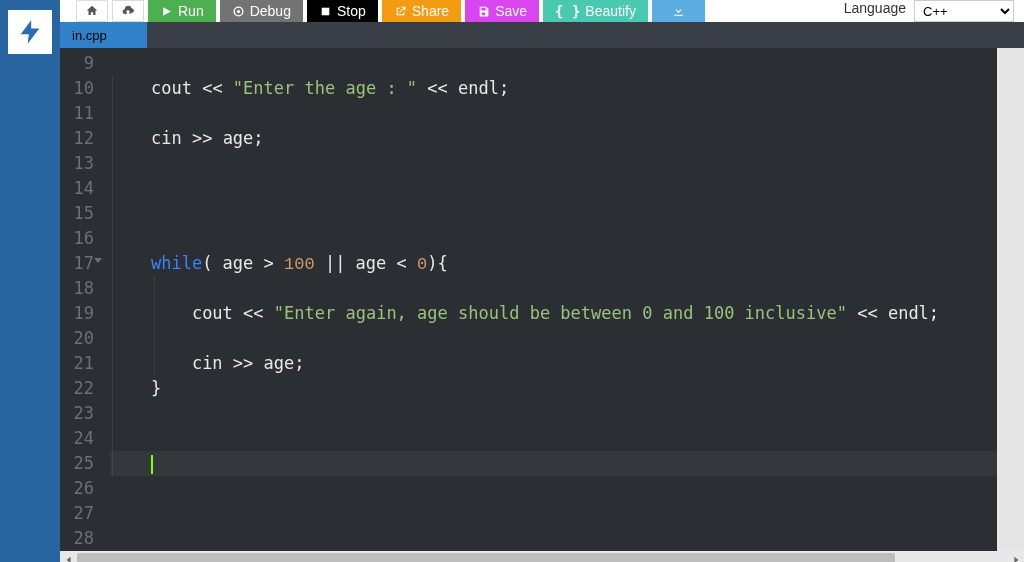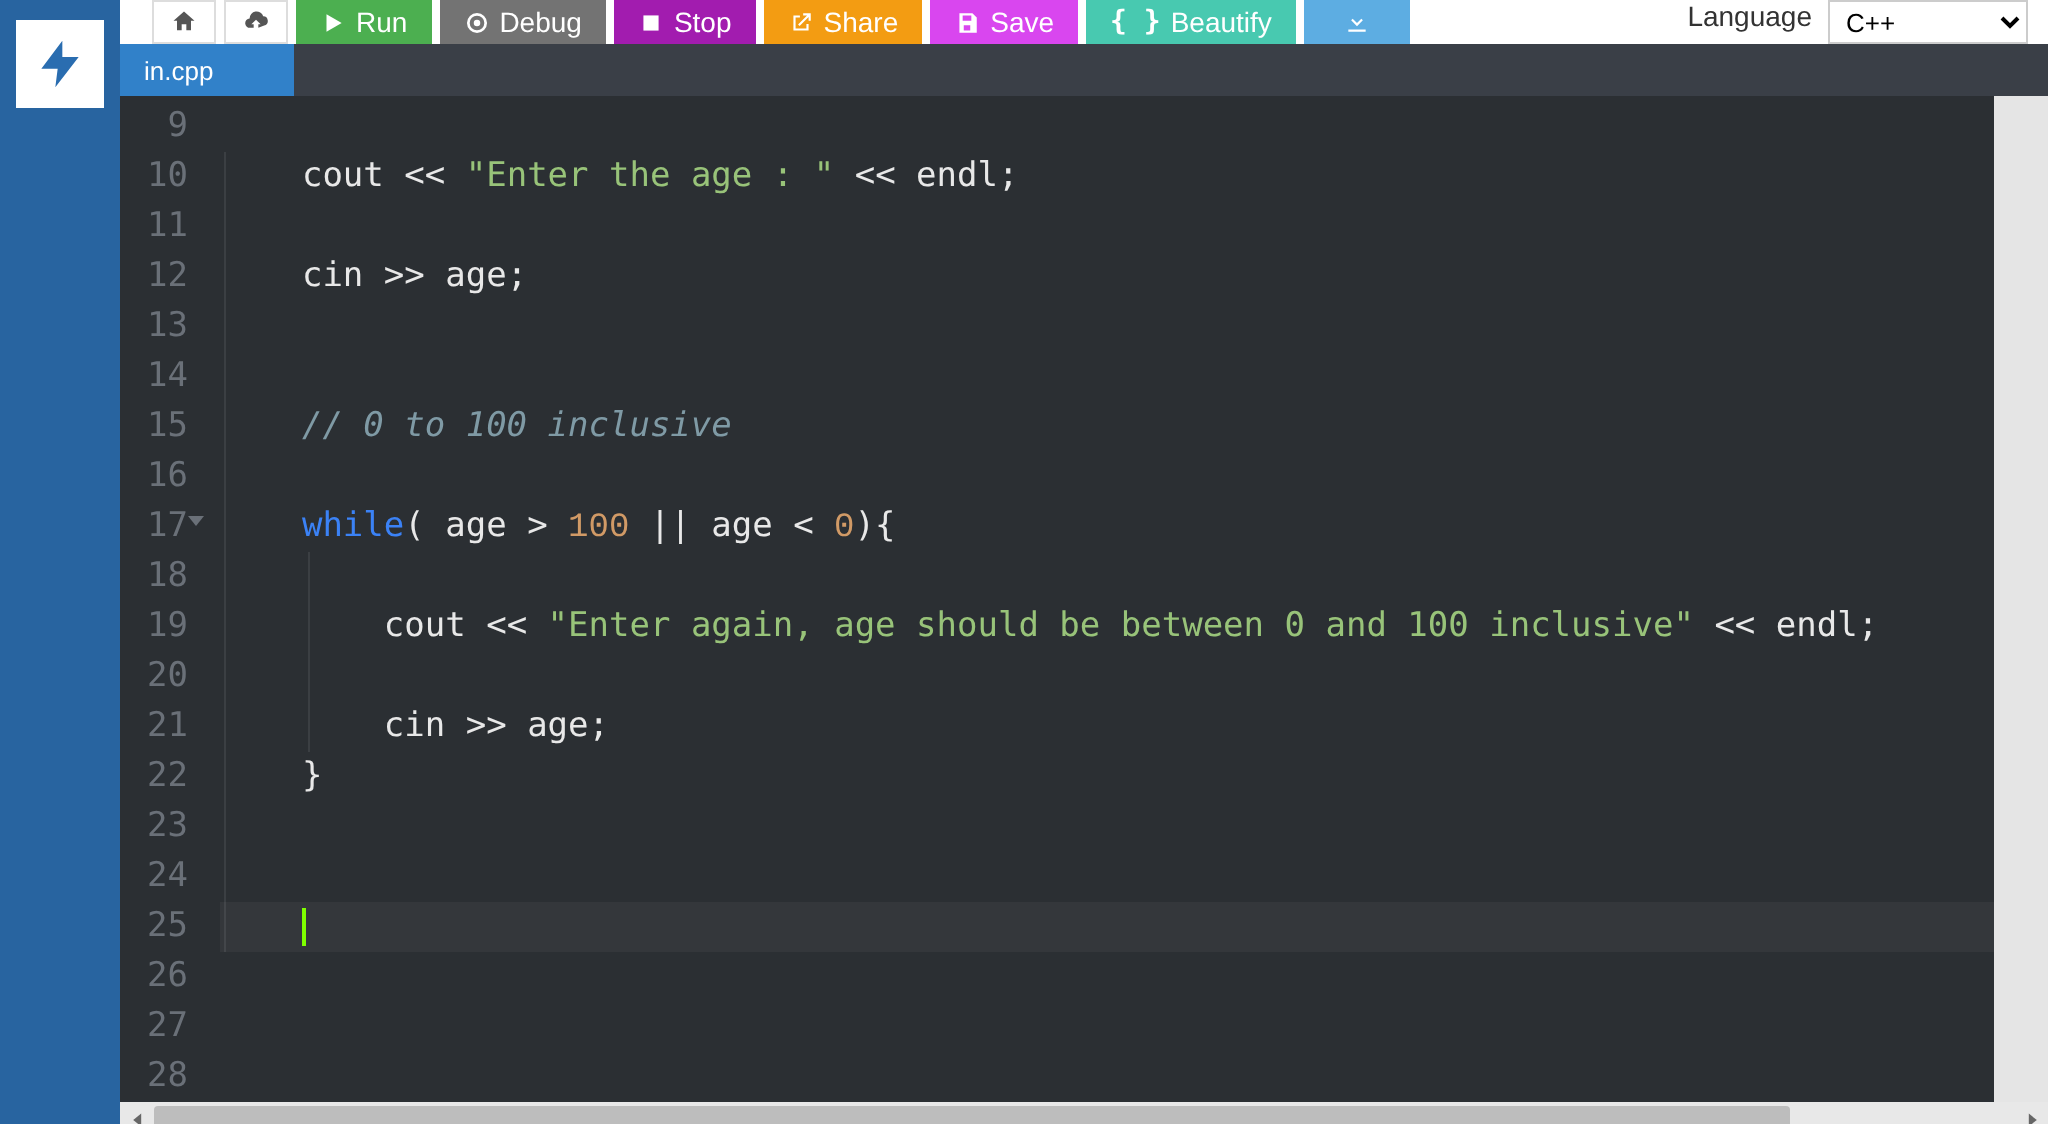--- a/index.html
+++ b/index.html
@@ -9,31 +9,31 @@
     .logo-box { width: 44px; height: 44px; background: #fff; display: flex; align-items: center; justify-content: center; margin-top: 8px; }
     .logo-box svg { width: 28px; height: 28px; }
     .main { flex: 1; display: flex; flex-direction: column; }
     .toolbar { height: 27px; background: #fff; display: flex; align-items: stretch; gap: 4px; padding-left: 16px; }
     .tb-icon-btn { width: 32px; background: #fff; border: 1px solid #ddd; display: flex; align-items: center; justify-content: center; cursor: pointer; }
     .tb-icon-btn svg { width: 14px; height: 14px; fill: #555; }
     .tb-btn { display: flex; align-items: center; gap: 5px; padding: 0 12px; color: #fff; font-size: 14px; cursor: pointer; border: none; }
     .tb-btn svg { width: 13px; height: 13px; fill: currentColor; }
     .tb-run { background: #4caf50; }
     .tb-debug { background: #737373; }
-    .tb-stop { background: #a21caf; text-align: center; }
+    .tb-stop { background: #000000; text-align: center; }
     .tb-share { background: #f39c12; }
     .tb-save { background: #d946ef; }
     .tb-beautify { background: #48c9b0; }
     .tb-download { background: #5dade2; padding: 0 20px; }
     .tb-spacer { flex: 1; }
     .lang-group { display: flex; align-items: flex-start; gap: 8px; padding-right: 10px; margin-left: 32px; }
     .lang-label { font-size: 14px; color: #333; }
     .lang-select { width: 100px; height: 22px; border: 1px solid #ccc; background: #fff; font-size: 13px; padding: 0 4px; }
     .tabbar { height: 26px; background: #3a3f47; display: flex; align-items: flex-end; }
-    .tab { height: 26px; background: #3181c9; color: #ffffff; font-size: 13px; padding: 0 40px 0 12px; display: flex; align-items: center; cursor: pointer; justify-content: flex-end; }
+    .tab { height: 26px; background: #3181c9; color: #000000; font-size: 13px; padding: 0 40px 0 12px; display: flex; align-items: center; cursor: pointer; justify-content: flex-end; }
     .editor-wrap { flex: 1; background: #2b2f33; display: flex; flex-direction: column; position: relative; }
     .editor { flex: 1; display: flex; font-family: 'Consolas','Monaco',monospace; font-size: 17px; overflow: hidden; position: relative; }
     .gutter { width: 44px; background: #2b2f33; color: #6a7078; text-align: right; padding-right: 10px; user-select: none; line-height: 25px; padding-top: 3px; }
     .gutter-line { height: 25px; position: relative; }
     .fold-marker { position: absolute; right: -8px; top: 7px; width: 0; height: 0; border-left: 4px solid transparent; border-right: 4px solid transparent; border-top: 5px solid #6a7078; }
     .code-area { flex: 1; position: relative; line-height: 25px; padding-top: 3px; padding-left: 6px; }
     .code-line { height: 25px; white-space: pre; color: #e8e8e8; position: relative; }
     .active-line { background: rgba(255,255,255,0.045); }
     .cursor { display: inline-block; width: 2px; height: 19px; background: #7fff00; vertical-align: middle; margin-left: 0; }
     .kw { color: #3b82f6; }
@@ -151,21 +151,21 @@
             <div class="gutter-line">27</div>
             <div class="gutter-line">28</div>
           </div>
         <div class="code-area" id="code-area">
             <div class="code-line"><span><span></span></span></div>
             <div class="code-line"><div class="indent-guide" style="left: 2px;"></div><span><span>    </span><span class="id">cout </span><span class="op">&lt;&lt; </span><span class="str">"Enter the age : "</span><span class="op"> &lt;&lt; </span><span class="id">endl</span><span class="punc">;</span></span></div>
             <div class="code-line"><div class="indent-guide" style="left: 2px;"></div><span><span>    </span></span></div>
             <div class="code-line"><div class="indent-guide" style="left: 2px;"></div><span><span>    </span><span class="id">cin </span><span class="op">&gt;&gt; </span><span class="id">age</span><span class="punc">;</span></span></div>
             <div class="code-line"><div class="indent-guide" style="left: 2px;"></div><span><span>    </span></span></div>
             <div class="code-line"><div class="indent-guide" style="left: 2px;"></div><span><span>    </span></span></div>
-            <div class="code-line"><div class="indent-guide" style="left: 2px;"></div><span><span>    </span><span class="cmt">// 0 to 100 inclusive</span></span></div>
+            <div class="code-line"><div class="indent-guide" style="left: 2px;"></div></div>
             <div class="code-line"><div class="indent-guide" style="left: 2px;"></div><span><span>    </span></span></div>
             <div class="code-line"><div class="indent-guide" style="left: 2px;"></div><span><span>    </span><span class="kw">while</span><span class="id">( age </span><span class="op">&gt; </span><span class="num">100</span><span class="op"> || </span><span class="id">age </span><span class="op">&lt; </span><span class="num">0</span><span class="punc">){</span></span></div>
             <div class="code-line"><div class="indent-guide" style="left: 2px;"></div><div class="indent-guide" style="left: 44px;"></div><span><span>        </span></span></div>
             <div class="code-line"><div class="indent-guide" style="left: 2px;"></div><div class="indent-guide" style="left: 44px;"></div><span><span>        </span><span class="id">cout </span><span class="op">&lt;&lt; </span><span class="str">"Enter again, age should be between 0 and 100 inclusive"</span><span class="op"> &lt;&lt; </span><span class="id">endl</span><span class="punc">;</span></span></div>
             <div class="code-line"><div class="indent-guide" style="left: 2px;"></div><div class="indent-guide" style="left: 44px;"></div><span><span>        </span></span></div>
             <div class="code-line"><div class="indent-guide" style="left: 2px;"></div><div class="indent-guide" style="left: 44px;"></div><span><span>        </span><span class="id">cin </span><span class="op">&gt;&gt; </span><span class="id">age</span><span class="punc">;</span></span></div>
             <div class="code-line"><div class="indent-guide" style="left: 2px;"></div><span><span>    </span><span class="punc">}</span></span></div>
             <div class="code-line"><div class="indent-guide" style="left: 2px;"></div><span><span>    </span></span></div>
             <div class="code-line"><div class="indent-guide" style="left: 2px;"></div><span><span>    </span></span></div>
             <div class="code-line active-line"><div class="indent-guide" style="left: 2px;"></div><span><span>    </span><span class="cursor"></span></span></div>

